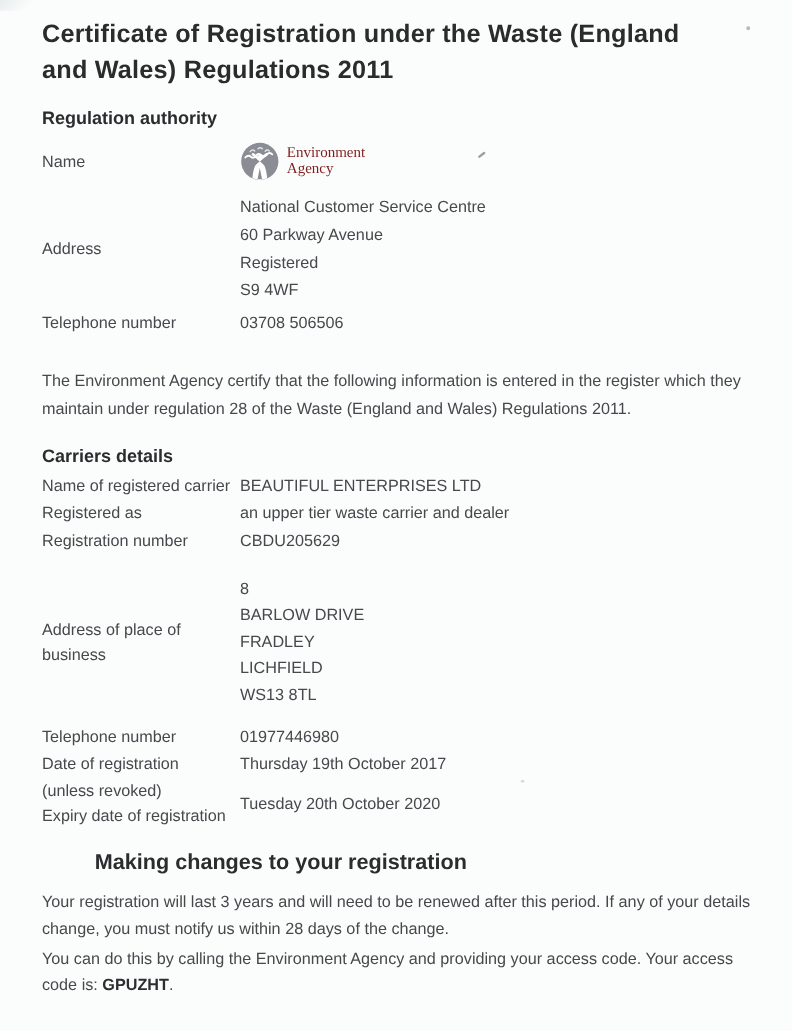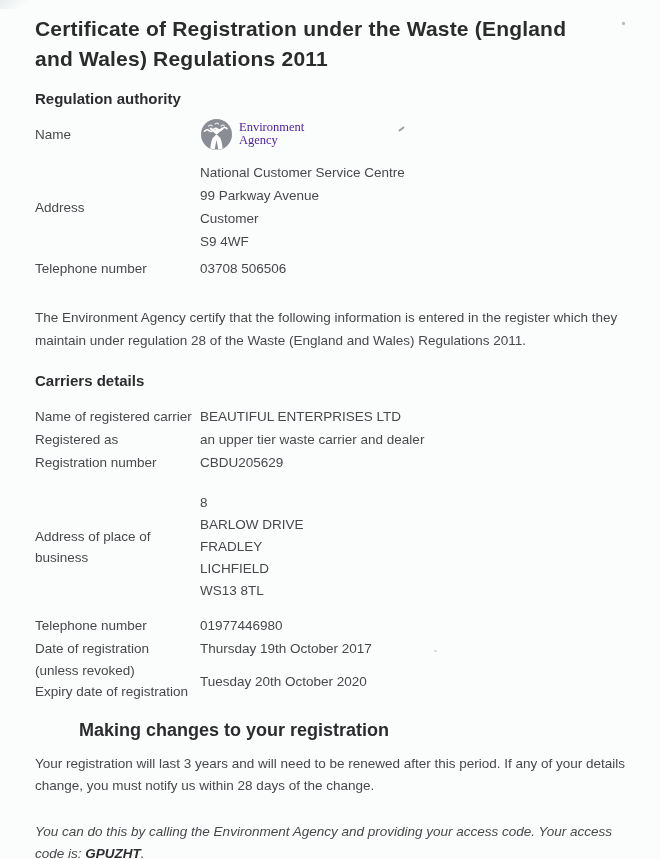--- a/index.html
+++ b/index.html
@@ -29,29 +29,29 @@
   .name-row { margin-top: 8px; min-height: 38px; }
   .address-row { margin-top: 8px; }
   .phone-row { margin-top: 4px; }
   .phone-row .val, .single-val { line-height: 23px; }
   .biz-address-row { margin-top: 18px; }
   .phone-row2 { margin-top: 12px; }
 
   .para { font-size: 13.5px; line-height: 23px; max-width: 600px; }
   .para.certify { margin-top: 26px; }
   .para.p1 { margin-top: 12px; line-height: 22px; }
-  .para.p2 { margin-top: 24px; line-height: 22px; font-style: italic; }
+  .para.p2 { margin-top: 3px; line-height: 22px; }
   .para span.pline { display: block; }
-  .rows-block { margin-top: 16px; }
+  .rows-block { margin-top: 4px; }
   .rows-block .row { min-height: 23px; }
 
   .bold-code { font-weight: 700; color: #2e2e30; }
 
   .logo-wrap { display: flex; align-items: center; gap: 6px; }
-  .logo-text { font-family: "Liberation Serif", "DejaVu Serif", serif; font-size: 12.5px; line-height: 13px; color: #4c1d95; }
+  .logo-text { font-family: "Liberation Serif", "DejaVu Serif", serif; font-size: 12.5px; line-height: 13px; color: #7f1d1d; }
   .logo-text span { display: block; }
 
   .speck { position: absolute; background: #9aa0a5; border-radius: 1px; }
   .speck.a { left: 398px; top: 128px; width: 7px; height: 2px; transform: rotate(-38deg); }
   .speck.b { left: 622px; top: 22px; width: 3px; height: 3px; background: #b4b9bd; transform: rotate(20deg); }
   .speck.c { left: 434px; top: 650px; width: 3px; height: 2px; background: #d5dada; }
   .corner-shade { position: absolute; left: 0; top: 0; width: 34px; height: 9px;
     background: linear-gradient(135deg, #e9eced 0%, rgba(251,253,253,0) 70%); }
 </style>
 </head>
@@ -85,22 +85,22 @@
         <span>Environment</span>
         <span>Agency</span>
       </span>
     </span>
   </div>
 
   <div class="row address-row">
     <span class="lbl">Address</span>
     <span>
       <span class="line">National Customer Service Centre</span>
-      <span class="line">99 Parkway Avenue</span>
-      <span class="line">Customer</span>
+      <span class="line">60 Parkway Avenue</span>
+      <span class="line">Registered</span>
       <span class="line">S9 4WF</span>
     </span>
   </div>
 
   <div class="row phone-row">
     <span class="lbl">Telephone number</span>
     <span class="val">03708 506506</span>
   </div>
 
   <p class="para certify">

